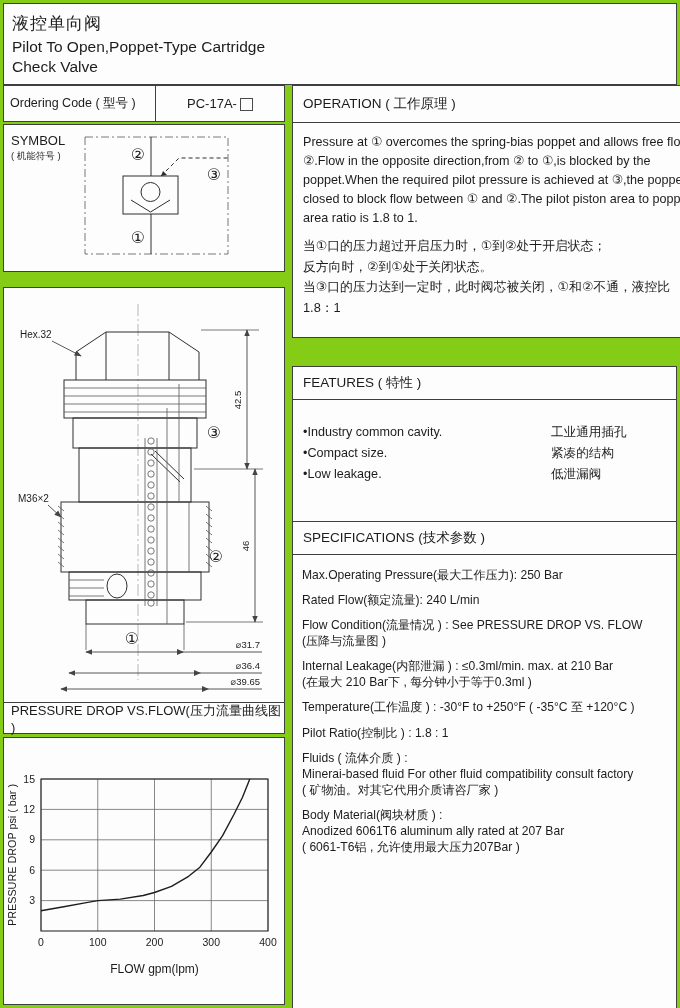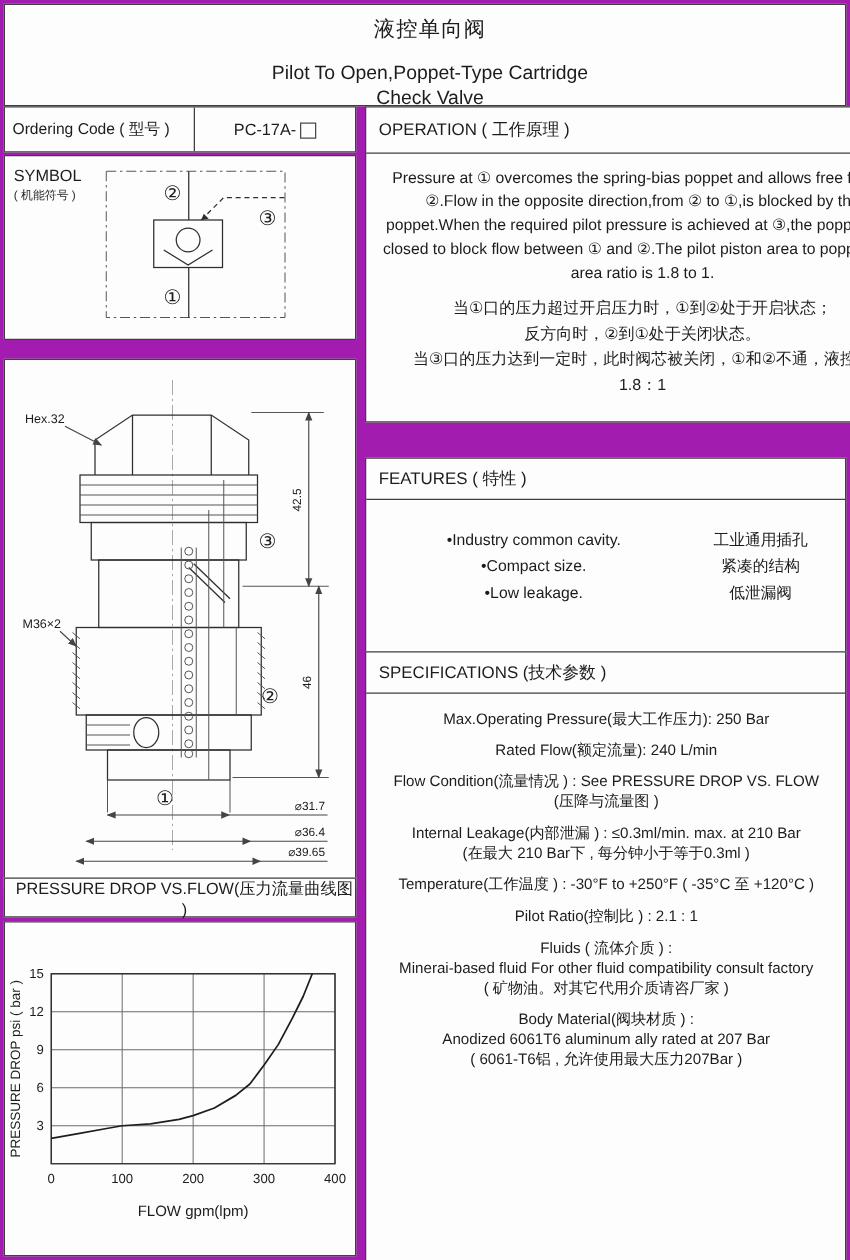--- a/index.html
+++ b/index.html
@@ -1,26 +1,25 @@
 <!DOCTYPE html>
 <html><head>
 <meta charset="utf-8">
 <style>
   html,body{margin:0;padding:0;background:#e8e8e8;}
   .page{
-    position:relative;width:680px;height:1008px;background:#a21caf;
+    position:relative;width:680px;height:1008px;background:#84cc16;
     font-family:"Liberation Sans","DejaVu Sans",sans-serif;color:#1c1c1c;
     overflow:hidden;
-    text-align:center;
   }
   .box{position:absolute;border:1px solid #3f3f3f;background:#fdfdfd;box-sizing:border-box;}
   
   .hdr{left:3px;top:3px;width:674px;height:82px;padding:8px 0 0 8px;}
   .hdr .zh{font-size:17px;letter-spacing:1px;}
-  .hdr .en{font-size:15.5px;line-height:1.28;margin-top:14px;}
+  .hdr .en{font-size:15.5px;line-height:1.28;margin-top:2px;}
   
   .ord{left:3px;top:85px;width:282px;height:37px;display:flex;}
   .ord .cell{display:flex;align-items:center;font-size:12.5px;}
   .ord .c1{width:152px;border-right:1px solid #3f3f3f;padding-left:6px;box-sizing:border-box;}
   .ord .c2{flex:1;justify-content:center;font-size:13px;}
   .sq{display:inline-block;width:11px;height:11px;border:1.4px solid #4a4a4a;margin-left:3px;transform:translateY(1px);}
   
   .band{border-bottom:1px solid #3f3f3f;display:flex;align-items:center;padding-left:10px;font-size:13.5px;box-sizing:border-box;}
   
   .symbox{left:3px;top:124px;width:282px;height:148px;}
@@ -262,21 +261,21 @@
   <div class="box specbox">
     <div class="band specband">SPECIFICATIONS (技术参数 )</div>
     <div class="specbody">
         <div class="specblock">Max.Operating Pressure(最大工作压力): 250 Bar</div>
         <div class="specblock">Rated Flow(额定流量): 240 L/min</div>
         <div class="specblock">Flow Condition(流量情况 ) : See PRESSURE DROP VS. FLOW
 (压降与流量图 )</div>
         <div class="specblock">Internal Leakage(内部泄漏 ) : ≤0.3ml/min. max. at 210 Bar
 (在最大 210 Bar下 , 每分钟小于等于0.3ml )</div>
         <div class="specblock">Temperature(工作温度 ) : -30°F to +250°F   ( -35°C 至 +120°C )</div>
-        <div class="specblock">Pilot Ratio(控制比 ) : 2.1 : 1</div>
+        <div class="specblock">Pilot Ratio(控制比 ) : 1.8 : 1</div>
         <div class="specblock">Fluids ( 流体介质 ) :
 Minerai-based fluid For other  fluid compatibility consult  factory
 ( 矿物油。对其它代用介质请咨厂家 )</div>
         <div class="specblock">Body Material(阀块材质 ) :
 Anodized 6061T6 aluminum ally rated at 207 Bar
 ( 6061-T6铝 , 允许使用最大压力207Bar )</div>
       </div>
   </div>
 
 </div>

